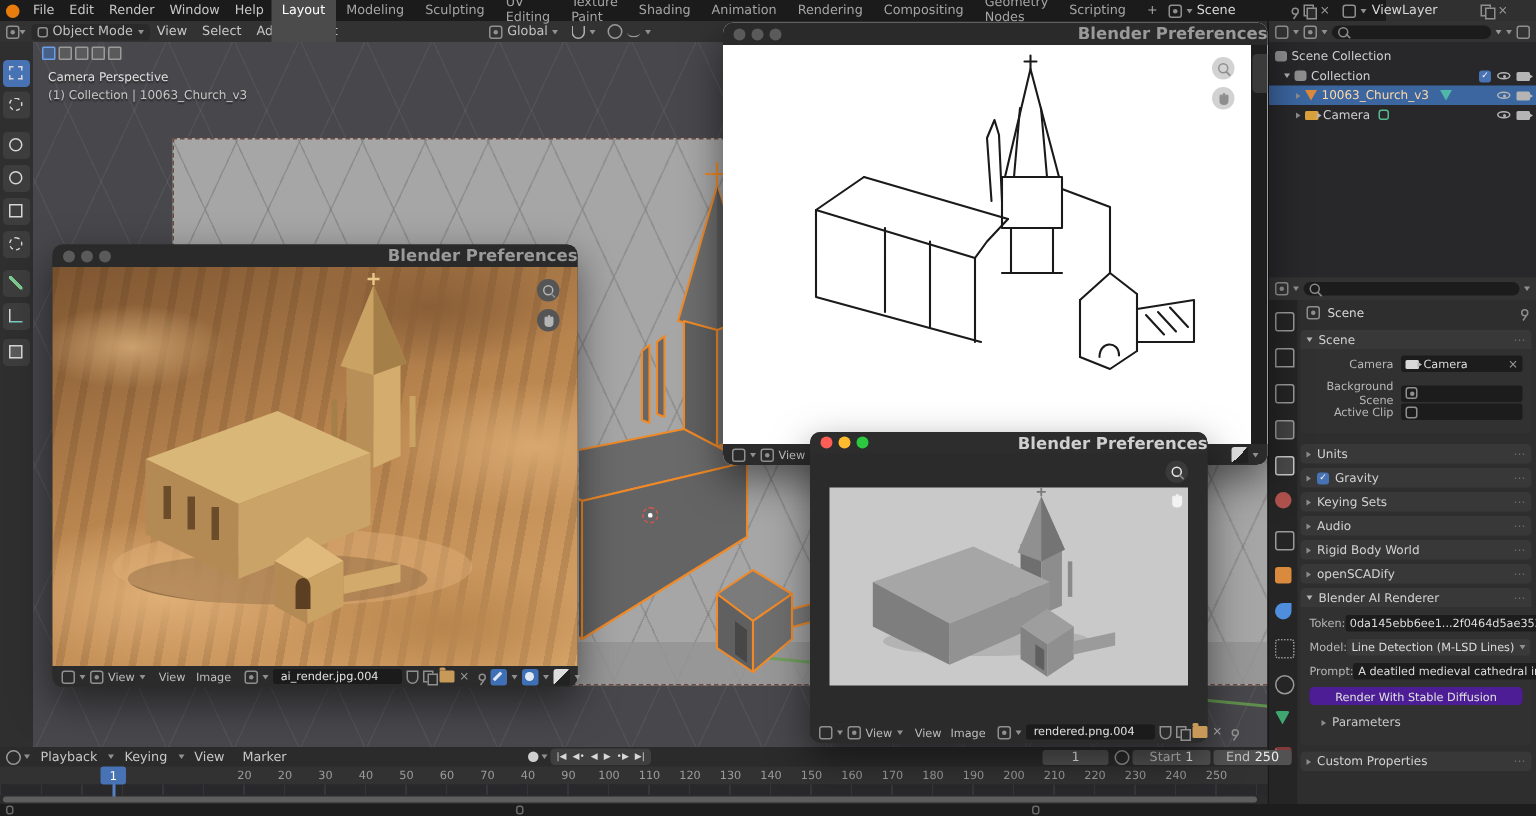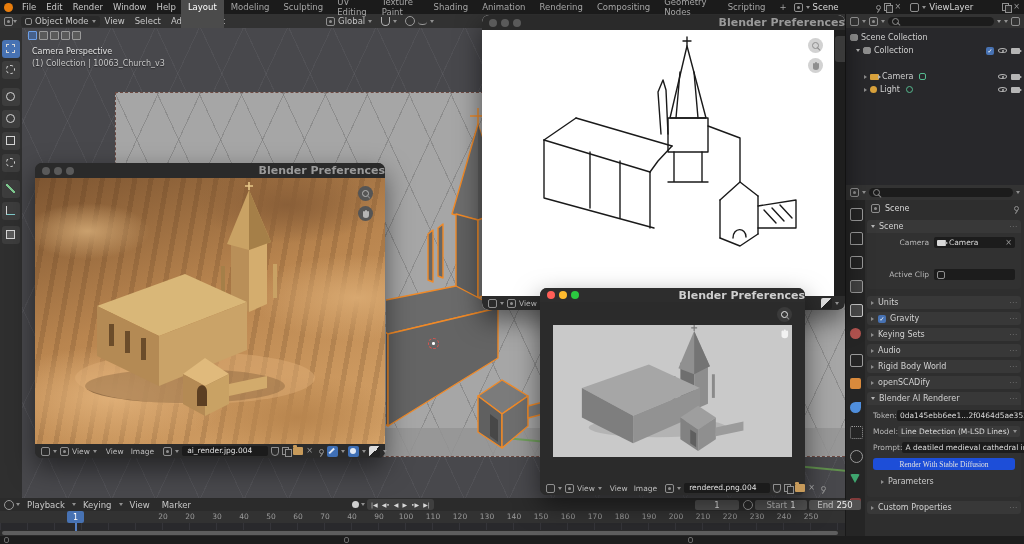--- a/index.html
+++ b/index.html
@@ -25,21 +25,21 @@
   .chk{width:8px;height:8px;border-radius:2px;background:#4772b3;color:#fff;font-size:6px;line-height:8px;text-align:center;flex:none;}
   .chk::after{content:"✓";}
   .xg{color:#9a9a9a;font-size:8px;line-height:1;}
   .pin{width:3px;height:3px;border:1px solid #8d8d8d;border-radius:50%;position:relative;flex:none;}
   .pin::after{content:"";position:absolute;left:1px;top:3px;width:1px;height:4px;background:#8d8d8d;transform:rotate(35deg);}
   .search{height:9px;background:#1c1c1c;border-radius:5px;display:flex;align-items:center;padding:0 4px;gap:3px;}
   .tl{width:8px;height:8px;border-radius:50%;flex:none;}
   .menu-item{padding:0 5px;color:#c8c8c8;}
 
   
-  #topbar{left:0;top:0;width:1024px;height:14px;background:#1b1b1b;display:flex;align-items:center;z-index:20;}
+  #topbar{left:0;top:0;width:924px;height:14px;background:#1b1b1b;display:flex;align-items:center;z-index:20;}
   .wtab{padding:16px 7px;border-radius:4px 4px 0 0;color:#a5a5a5;}
   .wtab.active{background:#4b4b4b;color:#fff;}
 
   
   #vhead{left:0;top:14px;width:845px;height:14px;background:#323232;display:flex;align-items:center;z-index:1;}
   .pillbtn{background:#2a2a2a;border-radius:3px;padding:0 4px;height:11px;display:flex;align-items:center;gap:3px;}
 
   
   #tools{left:0;top:28px;width:22px;height:470px;background:#2f2f2f;z-index:2;}
   .tool{position:absolute;left:2px;width:18px;height:18px;border-radius:3px;background:#3d3d3d;}
@@ -78,21 +78,21 @@
   #prophead{position:absolute;left:0;top:171px;width:100%;height:15px;background:#333;display:flex;align-items:center;gap:3px;padding:0 4px;box-sizing:border-box;}
   #ptabs{position:absolute;left:0;top:186px;width:19px;height:336px;background:#252525;}
   .ptab{position:absolute;left:4px;width:11px;height:11px;border-radius:2px;}
   #pcontent{position:absolute;left:19px;top:186px;width:160px;height:336px;background:#2e2e2e;font-size:7.5px;}
   .phdr{position:absolute;left:2px;width:154px;height:13px;background:#383838;border-radius:3px;display:flex;align-items:center;gap:4px;padding:0 4px;box-sizing:border-box;color:#d2d2d2;font-size:8px;}
   .phdr .dots{margin-left:auto;color:#6e6e6e;}
   .pbody{position:absolute;left:2px;width:154px;background:#313131;border-radius:0 0 3px 3px;}
   .prow{position:absolute;display:flex;align-items:center;width:100%;}
   .plabel{width:62px;text-align:right;padding-right:5px;color:#b8b8b8;flex:none;}
   .pfield{flex:1;height:11px;background:#1c1c1c;border-radius:2px;display:flex;align-items:center;gap:3px;padding:0 3px;color:#dcdcdc;margin-right:6px;}
-  .btn{background:#1d4ed8;border-radius:3px;height:12px;display:flex;align-items:center;justify-content:center;color:#e0e0e0;font-family:Liberation Serif, serif;}
+  .btn{background:#4c1d95;border-radius:3px;height:12px;display:flex;align-items:center;justify-content:center;color:#e0e0e0;}
 
   
   .win{position:absolute;border-radius:7px;box-shadow:0 10px 26px rgba(0,0,0,.5);}
   .ttl{position:absolute;left:0;top:0;width:100%;height:15px;background:#2a2a2a;border-radius:7px 7px 0 0;display:flex;align-items:center;box-sizing:border-box;padding:0 7px;}
   .ttl .cap{position:absolute;left:0;width:100%;text-align:right;font-weight:bold;font-size:11px;color:#9a9a9a;}
   .wfoot{position:absolute;left:0;bottom:0;width:100%;height:14px;background:#2b2b2b;border-radius:0 0 7px 7px;display:flex;align-items:center;gap:3px;padding:0 6px;box-sizing:border-box;font-size:7.5px;color:#bdbdbd;}
   .fname{background:#1b1b1b;border-radius:2px;height:10px;line-height:10px;padding:0 5px;color:#e0e0e0;min-width:76px;}
   .shield{width:8px;height:9px;border:1px solid #8f8f8f;border-radius:0 0 4px 4px;box-sizing:border-box;flex:none;}
   .copyic{width:8px;height:9px;position:relative;flex:none;}
   .copyic::before{content:"";position:absolute;left:0;top:0;width:5px;height:6px;border:1px solid #8f8f8f;}
@@ -301,35 +301,35 @@
         <span class="oright">
             <span class="chk"></span>
             <span class="eye"></span>
             <span class="camico"></span>
           </span>
       </div>
       <div class="orow" style="top:3px">
         <span class="gi fill" style="width:8px;height:7px"></span>
         <span>Scene Collection</span>
       </div>
+      <div class="orow sel" style="top:29px;padding-left:18px">
+        <span class="tr"></span>
+        <span class="tri-mesh"></span>
+        <span style="color:#ffd8a8">10063_Church_v3</span>
+        <span class="tri-mesh teal" style="margin-left:4px"></span>
+        <span class="oright">
+            <span class="eye"></span>
+            <span class="camico"></span>
+          </span>
+      </div>
       <div class="orow" style="top:42px;padding-left:18px">
         <span class="tr"></span>
         <span class="camico" style="background:#d9a23c"></span>
         <span>Camera</span>
         <span class="ring" style="margin-left:3px;border-radius:2px"></span>
-        <span class="oright">
-            <span class="eye"></span>
-            <span class="camico"></span>
-          </span>
-      </div>
-      <div class="orow" style="top:55px;padding-left:18px">
-        <span class="tr"></span>
-        <span class="bulb"></span>
-        <span>Light</span>
-        <span class="ring" style="margin-left:3px"></span>
         <span class="oright">
             <span class="eye"></span>
             <span class="camico"></span>
           </span>
       </div>
     </div>
 
     <div id="prophead">
       <span class="gi dot"></span>
         <span class="cv"></span>
@@ -369,20 +369,26 @@
           <span class="dots">⋯</span>
       </div>
       <div class="pbody" style="top:33px;height:56px">
         <div class="prow" style="top:4px">
           <span class="plabel">Camera</span>
           <div class="pfield">
             <span class="camico" style="background:#d8d8d8"></span>
             <span>Camera</span>
             <span class="xg" style="margin-left:auto">×</span>
           </div>
+        </div>
+        <div class="prow" style="top:20px">
+          <span class="plabel">Background Scene</span>
+          <div class="pfield">
+              <span class="gi dot" style="width:8px;height:8px"></span>
+            </div>
         </div>
         <div class="prow" style="top:36px">
           <span class="plabel">Active Clip</span>
           <div class="pfield">
               <span class="gi" style="width:8px;height:8px"></span>
             </div>
         </div>
       </div>
 
       <div class="phdr" style="top:96px">

